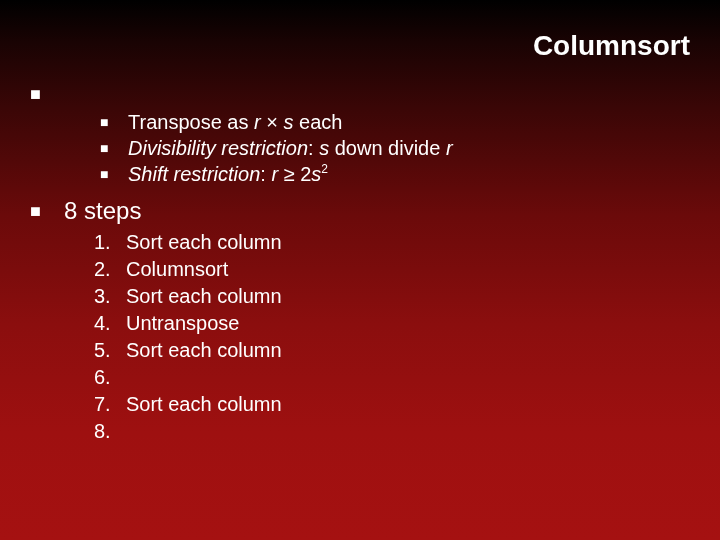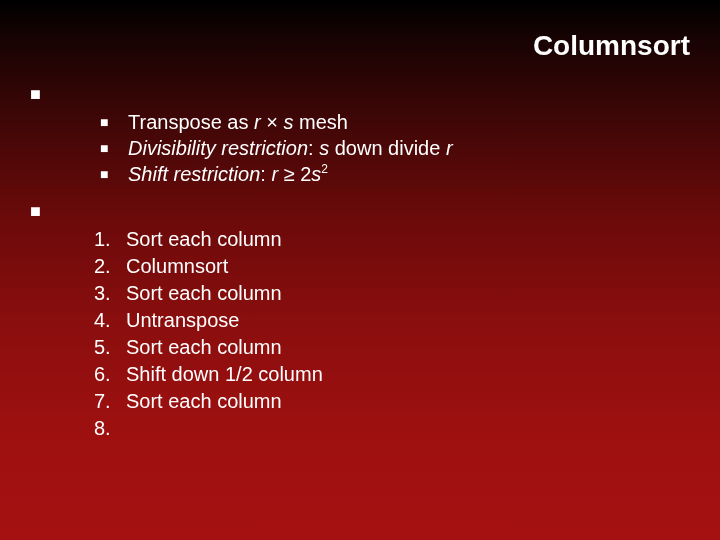--- a/index.html
+++ b/index.html
@@ -83,39 +83,40 @@
   <div class="title">Columnsort</div>
 
   <div class="top-item">
     <span class="top-bullet">■</span>
   </div>
 
   <div class="sub-list">
     <div class="sub-item">
       <span class="sub-bullet">■</span>
       <span>
-        <span>Transpose as </span><span class="it">r</span><span> × </span><span class="it">s</span><span> mesh</span>
+        <span>Transpose as </span><span class="it">r</span><span> × </span><span class="it">s</span><span> each</span>
       </span>
     </div>
     <div class="sub-item">
       <span class="sub-bullet">■</span>
       <span>
         <span class="it">Divisibility restriction</span><span>: </span><span class="it">s</span><span> down divide </span><span class="it">r</span>
       </span>
     </div>
     <div class="sub-item">
       <span class="sub-bullet">■</span>
       <span>
         <span class="it">Shift restriction</span><span>: </span><span class="it">r</span><span> ≥ 2</span><span class="it">s</span><sup>2</sup>
       </span>
     </div>
   </div>
 
   <div class="top-item">
     <span class="top-bullet">■</span>
+    <span>8 steps</span>
   </div>
 
   <div class="num-list">
     <div class="num-item">
         <span class="num">1.</span>
         <span>Sort each column</span>
       </div>
     <div class="num-item">
         <span class="num">2.</span>
         <span>Columnsort</span>
@@ -127,21 +128,20 @@
     <div class="num-item">
         <span class="num">4.</span>
         <span>Untranspose</span>
       </div>
     <div class="num-item">
         <span class="num">5.</span>
         <span>Sort each column</span>
       </div>
     <div class="num-item">
         <span class="num">6.</span>
-        <span>Shift down 1/2 column</span>
       </div>
     <div class="num-item">
         <span class="num">7.</span>
         <span>Sort each column</span>
       </div>
     <div class="num-item">
         <span class="num">8.</span>
       </div>
   </div>
 

